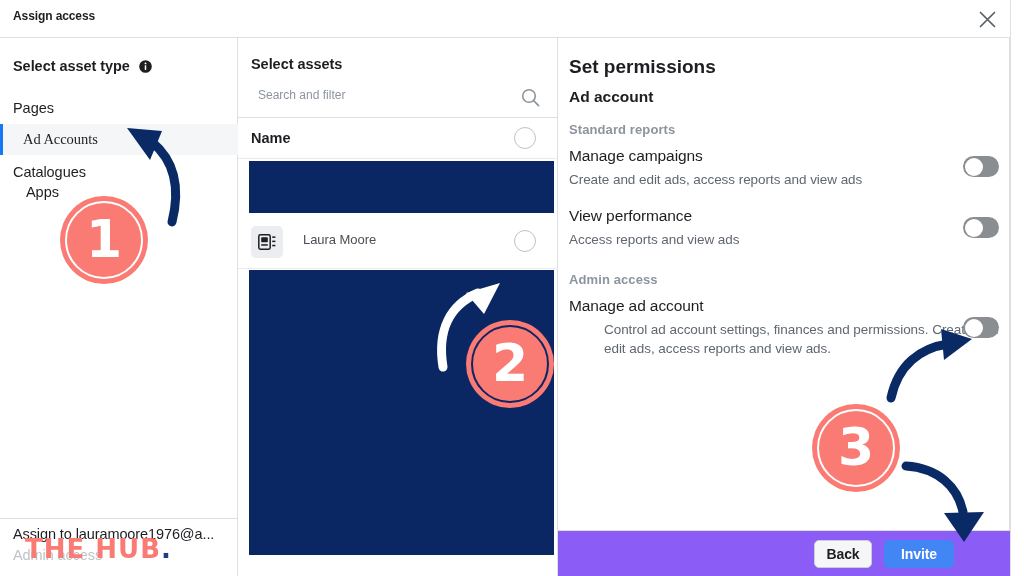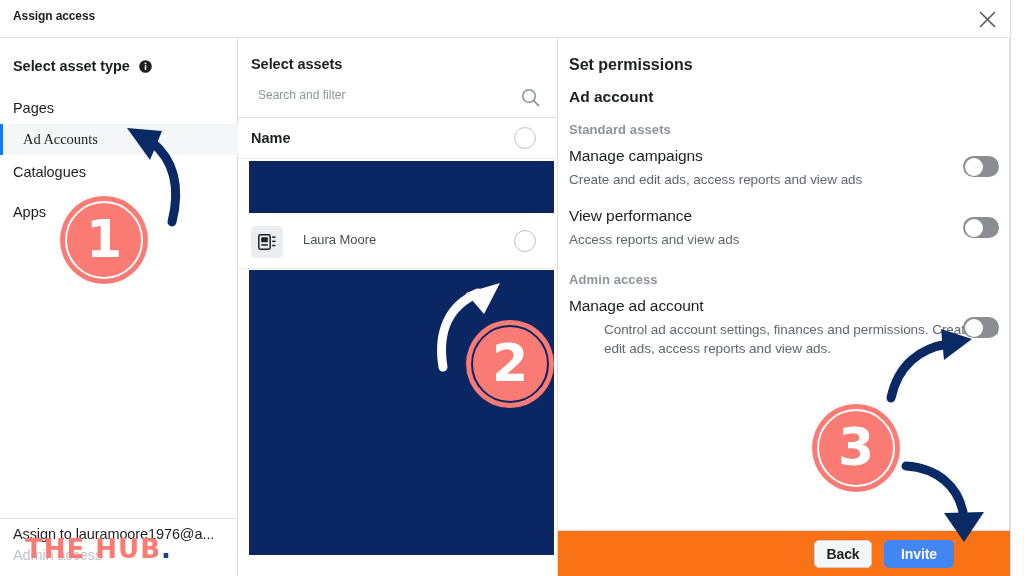--- a/index.html
+++ b/index.html
@@ -198,21 +198,21 @@
   
   .redaction {
     position: absolute;
     background: #0a2663;
   }
 
   
   .perm-h1 {
     position: absolute;
     left: 11px;
-    font-size: 16px;
+    font-size: 19px;
     font-weight: bold;
     color: #1c1e21;
     white-space: nowrap;
   }
   .perm-group {
     position: absolute;
     left: 11px;
     font-size: 13px;
     font-weight: bold;
     color: #8d949e;
@@ -252,21 +252,21 @@
     background: #ffffff;
   }
 
   
   .dialog-footer {
     position: absolute;
     left: 558px; bottom: 0;
     width: 452px; height: 46px;
     border-top: 1px solid #dddfe2;
     box-sizing: border-box;
-    background: #f97316;
+    background: #8b5cf6;
   }
   .btn {
     position: absolute;
     top: 9px;
     height: 28px;
     border-radius: 5px;
     font-family: "Liberation Sans", sans-serif;
     font-size: 14px;
     font-weight: bold;
     display: flex;
@@ -367,21 +367,21 @@
 
     <div class="nav-item" style="top:54px;align-items:center;">
       <span class="nav-label">Pages</span>
     </div>
     <div class="nav-item selected" style="top:86px;">
       <span class="nav-label">Ad Accounts</span>
     </div>
     <div class="nav-item" style="top:118px;">
       <span class="nav-label">Catalogues</span>
     </div>
-    <div class="nav-item" style="top:158px;">
+    <div class="nav-item" style="top:138px;padding-left:13px;">
       <span class="nav-label">Apps</span>
     </div>
 
     <div class="assign-footer">
       <div class="assign-line1">Assign to lauramoore1976@a...</div>
       <div class="assign-line2">Admin access</div>
     </div>
   </div>
 
   <div class="col" id="col-assets">
@@ -419,21 +419,21 @@
       <div class="radio radio-pos"></div>
     </div>
 
     <div class="redaction" style="left:11px; top:232px; width:305px; height:285px;"></div>
   </div>
 
   <div class="col" id="col-perms">
     <div class="perm-h1" style="top:18px;">Set permissions</div>
     <div class="perm-h1" style="top:50px; font-size:15.5px;">Ad account</div>
 
-    <div class="perm-group" style="top:84px;">Standard assets</div>
+    <div class="perm-group" style="top:84px;">Standard reports</div>
 
     <div class="perm-item-title" style="top:109px;">Manage campaigns</div>
     <div class="perm-item-desc" style="top:132px;">Create and edit ads, access reports and view ads</div>
     <div class="toggle" style="left:405px; top:118px;"></div>
 
     <div class="perm-item-title" style="top:169px;">View performance</div>
     <div class="perm-item-desc" style="top:192px;">Access reports and view ads</div>
     <div class="toggle" style="left:405px; top:179px;"></div>
 
     <div class="perm-group" style="top:234px;">Admin access</div>

